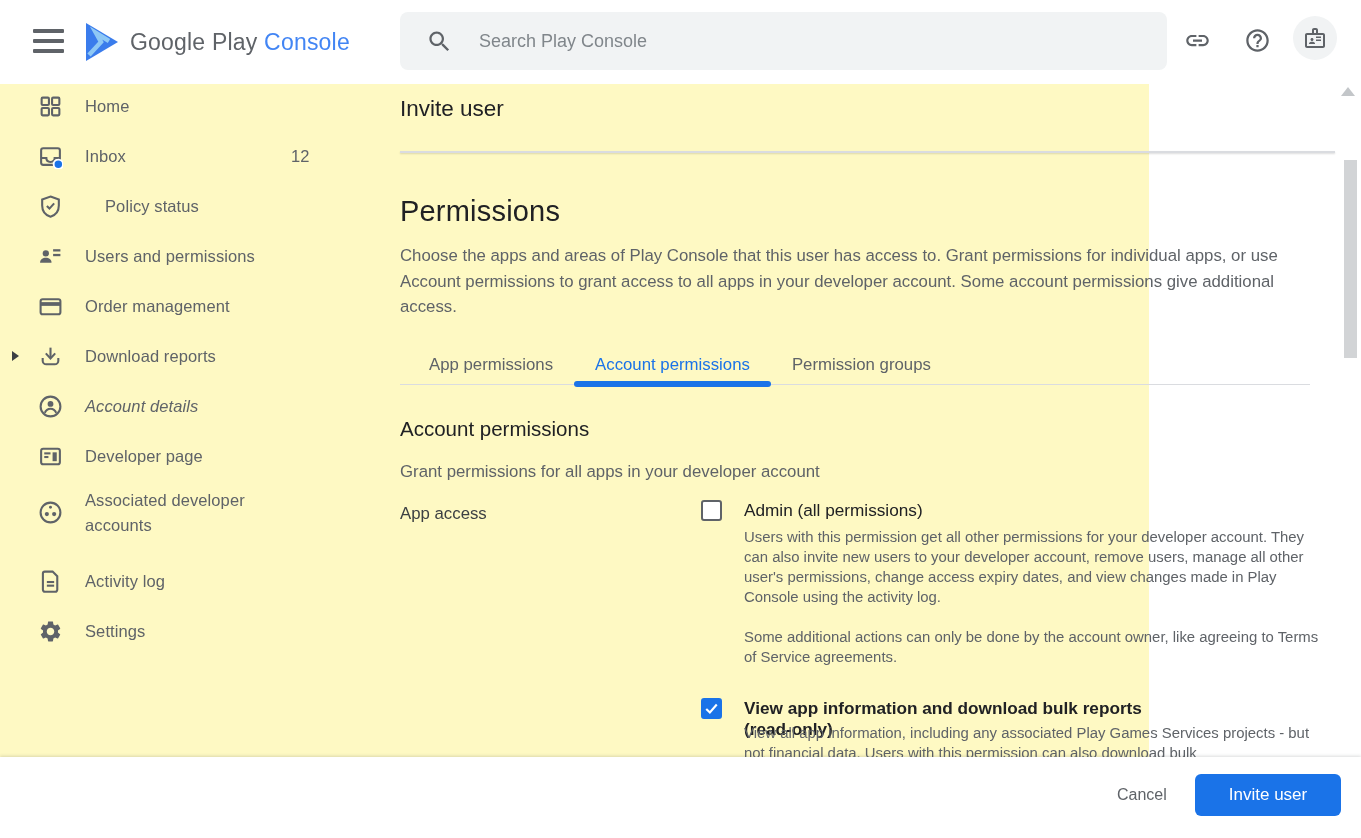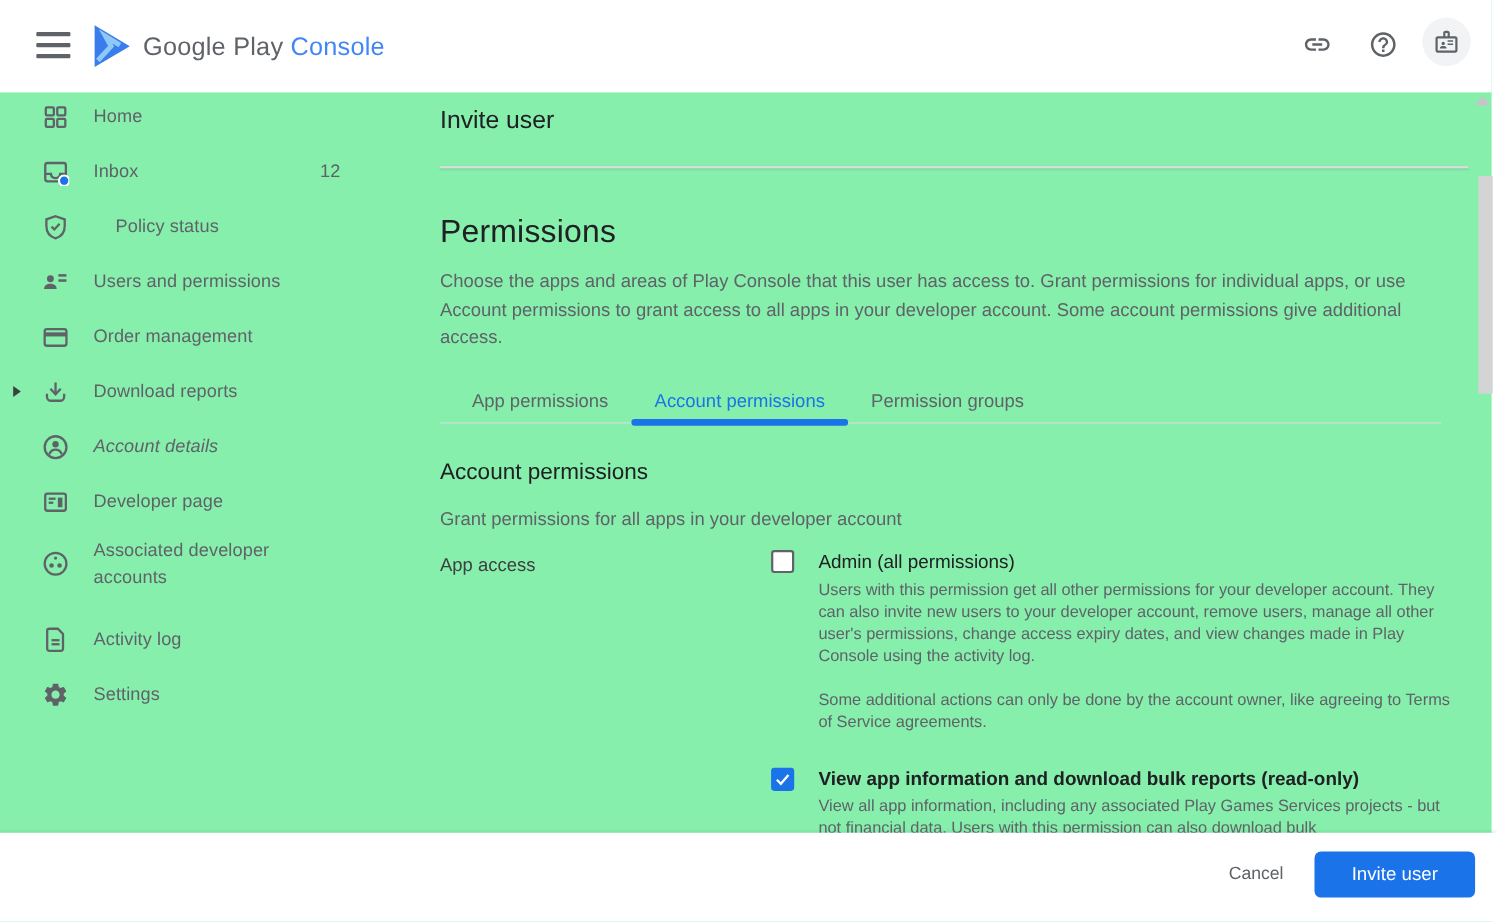--- a/index.html
+++ b/index.html
@@ -1,17 +1,17 @@
 <!DOCTYPE html>
 <html><head>
 <meta charset="utf-8">
 <style>
   * { margin:0; padding:0; box-sizing:border-box; }
   html,body { width:1361px; height:838px; background:#fff; font-family:"Liberation Sans", sans-serif; overflow:hidden; }
-  .stage { position:relative; width:1356px; height:838px; background:#86efac; }
+  .stage { position:relative; width:1149px; height:838px; background:#fef9c3; }
 
   
   .topbar { position:absolute; top:0; left:0; right:0; height:84px; background:#fff; z-index:30; }
   .hamburger { position:absolute; left:33px; top:29px; width:32px; height:26px; cursor:pointer; }
   .hamburger span { display:block; width:31px; height:3.5px; background:#5f6368; border-radius:1px; margin-bottom:6.5px; }
   .logo { position:absolute; left:84px; top:22px; display:flex; align-items:center; }
   .logo svg { width:36px; height:40px; }
   .logo-text { margin-left:10px; font-size:23px; letter-spacing:0.2px; white-space:nowrap; }
   .logo-gray { color:#5f6368; }
   .logo-blue { color:#4285f4; }
@@ -93,20 +93,26 @@
       <svg viewBox="0 0 36 40">
         <polygon points="2,1 34,20 2,39" fill="#3a7cec"></polygon>
         <path d="M5 33 L17 20 L12 11 L25 19" stroke="#8ec8f5" stroke-width="4.5" fill="none" stroke-linejoin="miter"></path>
       </svg>
       <div class="logo-text">
         <span class="logo-gray">Google Play</span>
         <span class="logo-blue">Console</span>
       </div>
     </div>
 
+    <div class="searchbox">
+      <svg viewBox="0 0 24 24">
+        <path fill="#5f6368" d="M15.5 14h-.79l-.28-.27C15.41 12.59 16 11.11 16 9.5 16 5.91 13.09 3 9.5 3S3 5.91 3 9.5 5.91 16 9.5 16c1.61 0 3.09-.59 4.23-1.57l.27.28v.79l5 4.99L20.49 19l-4.99-5zm-6 0C7.01 14 5 11.99 5 9.5S7.01 5 9.5 5 14 7.01 14 9.5 11.99 14 9.5 14z"></path>
+      </svg>
+      <input type="text" value="" placeholder="Search Play Console" style="">
+    </div>
 
     <svg class="tb-icon tb-link" viewBox="0 0 24 24">
       <path fill="#5f6368" d="M3.9 12c0-1.71 1.39-3.1 3.1-3.1h4V7H7c-2.76 0-5 2.24-5 5s2.24 5 5 5h4v-1.9H7c-1.71 0-3.1-1.39-3.1-3.1zM8 13h8v-2H8v2zm9-6h-4v1.9h4c1.71 0 3.1 1.39 3.1 3.1s-1.39 3.1-3.1 3.1h-4V17h4c2.76 0 5-2.24 5-5s-2.24-5-5-5z"></path>
     </svg>
     <svg class="tb-icon tb-help" viewBox="0 0 24 24">
       <path fill="#5f6368" d="M11 18h2v-2h-2v2zm1-16C6.48 2 2 6.48 2 12s4.48 10 10 10 10-4.48 10-10S17.52 2 12 2zm0 18c-4.41 0-8-3.59-8-8s3.59-8 8-8 8 3.59 8 8-3.59 8-8 8zm0-14c-2.21 0-4 1.79-4 4h2c0-1.1.9-2 2-2s2 .9 2 2c0 2-3 1.75-3 5h2c0-2.25 3-2.5 3-5 0-2.21-1.79-4-4-4z"></path>
     </svg>
     <div class="tb-badge-wrap">
       <svg viewBox="0 0 24 24">
         <path fill="#5f6368" d="M20 7h-5V4c0-1.1-.9-2-2-2h-2c-1.1 0-2 .9-2 2v3H4c-1.1 0-2 .9-2 2v11c0 1.1.9 2 2 2h16c1.1 0 2-.9 2-2V9c0-1.1-.9-2-2-2zm-9 0V4h2v3h-2zm9 13H4V9h16v11zM9 12c.83 0 1.5.67 1.5 1.5S9.83 15 9 15s-1.5-.67-1.5-1.5S8.17 12 9 12zm3 6H6v-.43c0-.6.36-1.15.92-1.39.65-.28 1.37-.43 2.08-.43s1.43.15 2.08.43c.55.24.92.78.92 1.39V18zm6-3h-5v-1.5h5V15zm0-3h-5v-1.5h5V12z"></path>

